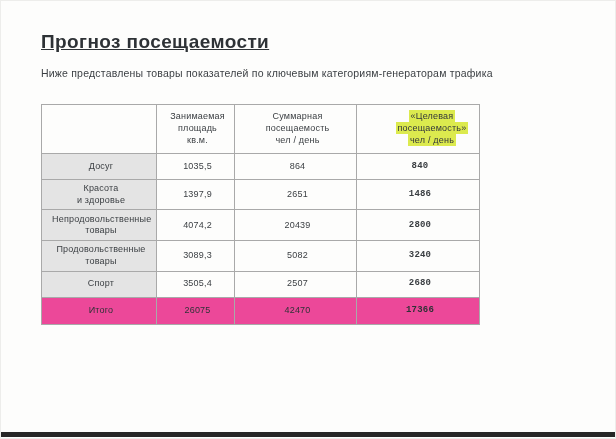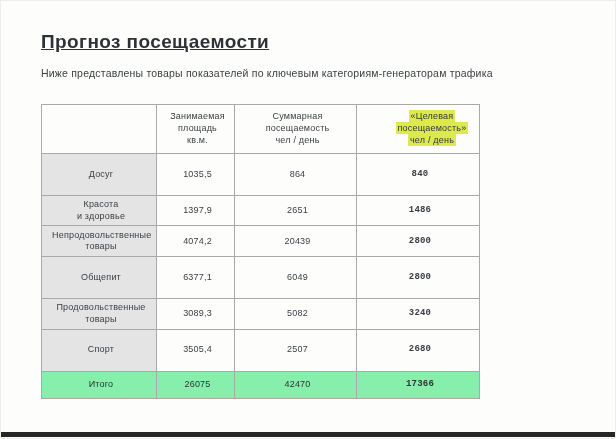--- a/index.html
+++ b/index.html
@@ -30,26 +30,26 @@
     border: 1px solid #a9a9a9;
     font-size: 9px; line-height: 1.3; letter-spacing: 0.2px;
     color: #3a3e42; text-align: center; vertical-align: middle;
     padding: 3px 6px 3px 10px;
     font-weight: normal;
     white-space: pre-line;
     overflow: hidden;
   }
   .forecast thead th { height: 49px; background: #fdfdfc; vertical-align: middle; }
   .forecast td.cat { background: #e4e4e4; }
-  .forecast tr.h26 td { height: 42px; margin-top: 8px; }
+  .forecast tr.h26 td { height: 26px; margin-top: 8px; }
   .forecast tr.h28 td { height: 28px; }
   .forecast tr.h30 td { height: 30px; }
   .forecast tr.h31 td { height: 31px; }
   .forecast td.target { font-weight: bold; font-family: Liberation Mono, monospace; }
-  .forecast tr.total-row td { background: #86efac; color: #2e3236; height: 27px; }
+  .forecast tr.total-row td { background: #ec4899; color: #2e3236; height: 27px; }
   mark.hl {
     background: #dcea4e; color: #33373b;
     padding: 1px 2px;
     -webkit-box-decoration-break: clone; box-decoration-break: clone; margin-left: 24px;
   }
   .bottom-bar {
     position: absolute; left: 0; right: 0; bottom: 1px;
     height: 5px; background: #262626;
   }
 </style>
@@ -93,26 +93,20 @@
         <td>2651</td>
         <td class="target">1486</td>
       </tr>
       <tr class="h31">
         <td class="cat">Непродовольственные
 товары</td>
         <td>4074,2</td>
         <td>20439</td>
         <td class="target">2800</td>
       </tr>
-      <tr class="h26">
-        <td class="cat">Общепит</td>
-        <td>6377,1</td>
-        <td>6049</td>
-        <td class="target">2800</td>
-      </tr>
       <tr class="h30">
         <td class="cat">Продовольственные
 товары</td>
         <td>3089,3</td>
         <td>5082</td>
         <td class="target">3240</td>
       </tr>
       <tr class="h26">
         <td class="cat">Спорт</td>
         <td>3505,4</td>

